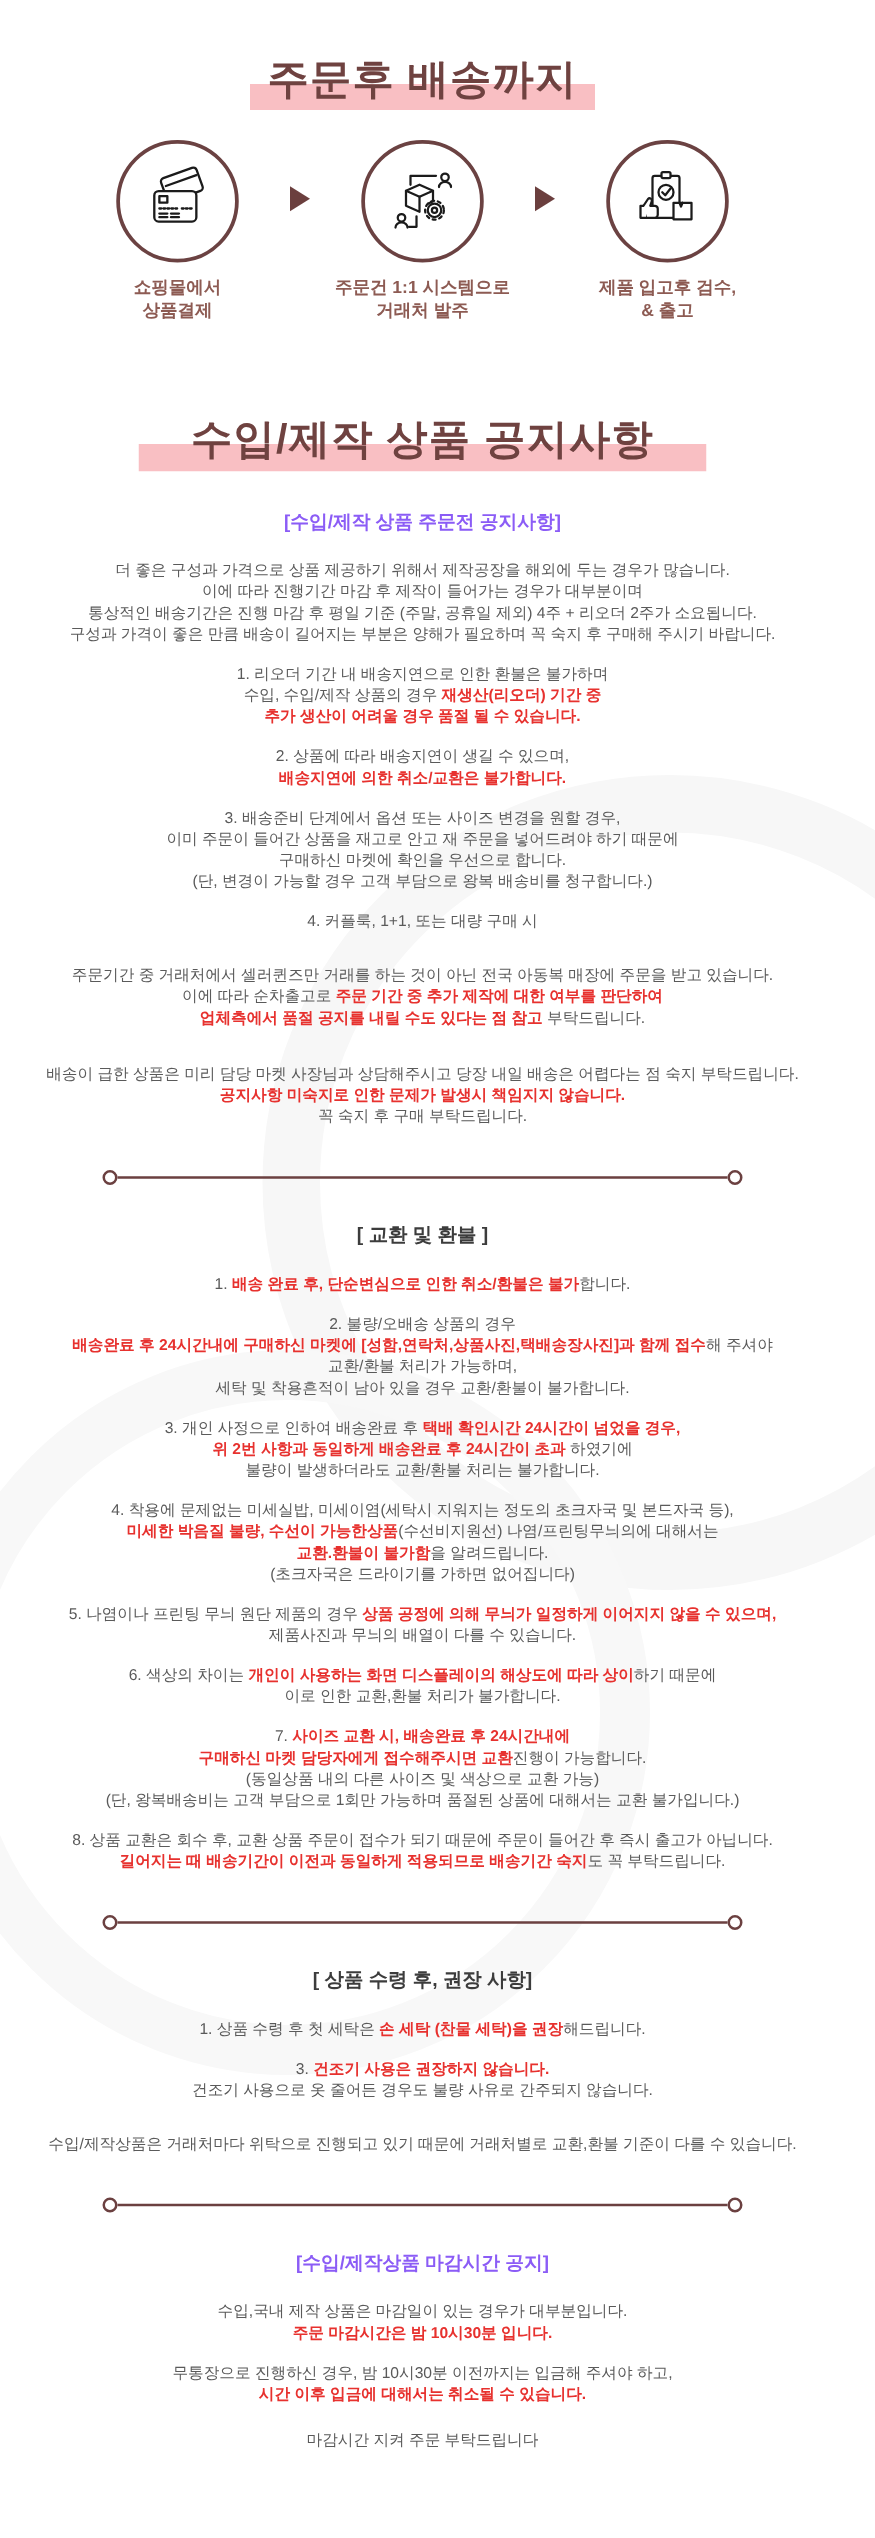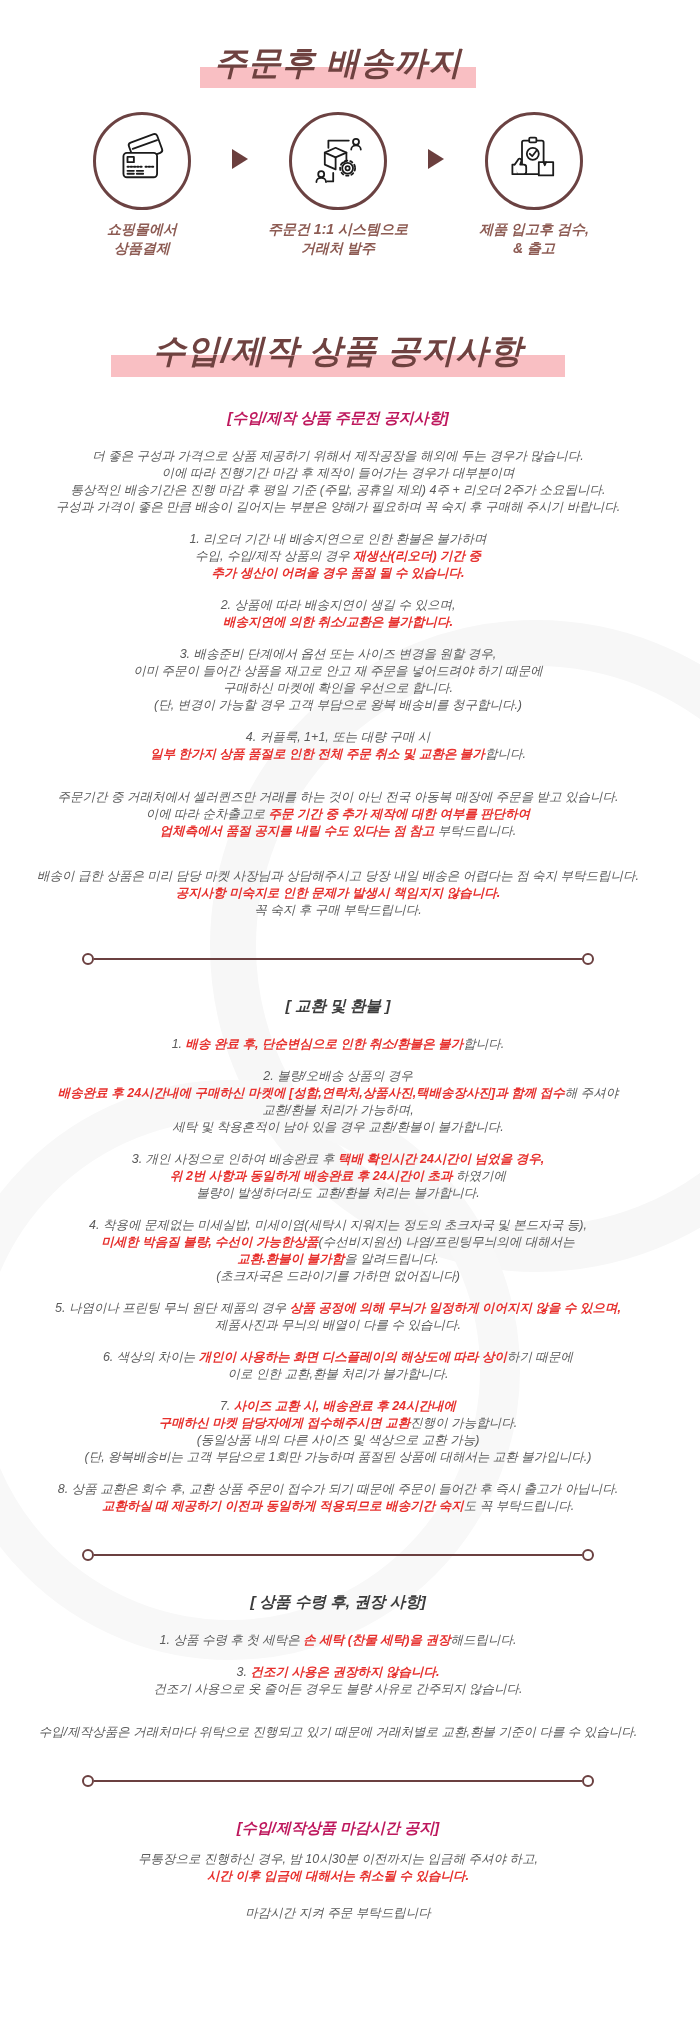--- a/index.html
+++ b/index.html
@@ -1,21 +1,21 @@
 <!DOCTYPE html>
 <html lang="ko"><head>
 <meta charset="utf-8">
 <style>
   html,body{margin:0;padding:0;}
   body{
     width:700px;height:2030px;background:#ffffff;
     font-family:"Liberation Sans","DejaVu Sans",sans-serif;
     color:#5a5a5a;position:relative;overflow:hidden;
   }
-  .page{position:relative;width:676px;height:2030px;font-style:italic;}
+  .page{position:relative;width:676px;height:2030px;}
   .watermark{position:absolute;border-radius:50%;z-index:0;pointer-events:none;}
   .wm1{left:210px;top:620px;width:560px;height:560px;border:46px solid #f7f7f7;}
   .wm2{left:-60px;top:1080px;width:500px;height:500px;border:40px solid #f8f8f8;}
   .content{position:relative;z-index:1;text-align:center;padding-top:44px;}
   .title-wrap{text-align:center;}
   .big-title{
     display:inline-block;margin:0;font-size:33px;font-weight:bold;color:#6f4240;
     letter-spacing:1px;line-height:1.15;padding:0 14px 6px;
     background:linear-gradient(transparent 52%, #f9bfc3 52%);
   }
@@ -27,21 +27,21 @@
     width:92px;height:92px;border:3px solid #6b4242;border-radius:50%;
     background:#fff;display:flex;align-items:center;justify-content:center;
   }
   .step-label{margin-top:10px;font-size:14px;line-height:19px;color:#8d5b53;font-weight:bold;}
   .arrow{
     width:0;height:0;margin:37px 6px 0 6px;
     border-left:16px solid #6b3f3e;border-top:10px solid transparent;border-bottom:10px solid transparent;
   }
   .notice{width:660px;margin:0 auto;font-size:12.5px;line-height:17px;}
   .sec-header{margin-top:32px;font-weight:bold;font-size:15px;}
-  .sec-header.brown{color:#be185d;}
+  .sec-header.brown{color:#8b5cf6;}
   .sec-header.dark{color:#3c3c3c;font-size:15.5px;}
   .para{margin-top:15px;}
   .line{white-space:nowrap;}
   .gray{color:#5a5a5a;margin-top:36px;}
   .red{color:#e7312e;font-weight:bold;}
   .divider{
     margin:34px auto 0 auto;width:512px;height:12px;
     display:flex;align-items:center;
   }
   .divider .dot{
@@ -162,21 +162,20 @@
           <div class="line"><span class="red">배송지연에 의한 취소/교환은 불가합니다.</span></div>
         </div>
         <div class="para">
           <div class="line"><span class="gray">3. 배송준비 단계에서 옵션 또는 사이즈 변경을 원할 경우,</span></div>
           <div class="line"><span class="gray">이미 주문이 들어간 상품을 재고로 안고 재 주문을 넣어드려야 하기 때문에</span></div>
           <div class="line"><span class="gray">구매하신 마켓에 확인을 우선으로 합니다.</span></div>
           <div class="line"><span class="gray">(단, 변경이 가능할 경우 고객 부담으로 왕복 배송비를 청구합니다.)</span></div>
         </div>
         <div class="para">
           <div class="line"><span class="gray">4. 커플룩, 1+1, 또는 대량 구매 시</span></div>
-          <div class="line"><span class="red">일부 한가지 상품 품절로 인한 전체 주문 취소 및 교환은 불가</span><span class="gray">합니다.</span></div>
         </div>
         <div class="para" style="margin-top: 26px;">
           <div class="line"><span class="gray">주문기간 중 거래처에서 셀러퀸즈만 거래를 하는 것이 아닌 전국 아동복 매장에 주문을 받고 있습니다.</span></div>
           <div class="line"><span class="gray">이에 따라 순차출고로 </span><span class="red">주문 기간 중 추가 제작에 대한 여부를 판단하여</span></div>
           <div class="line"><span class="red">업체측에서 품절 공지를 내릴 수도 있다는 점 참고</span><span class="gray"> 부탁드립니다.</span></div>
         </div>
         <div class="para" style="margin-top: 28px;">
           <div class="line"><span class="gray">배송이 급한 상품은 미리 담당 마켓 사장님과 상담해주시고 당장 내일 배송은 어렵다는 점 숙지 부탁드립니다.</span></div>
           <div class="line"><span class="red">공지사항 미숙지로 인한 문제가 발생시 책임지지 않습니다.</span></div>
           <div class="line"><span class="gray">꼭 숙지 후 구매 부탁드립니다.</span></div>
@@ -216,21 +215,21 @@
           <div class="line"><span class="gray">이로 인한 교환,환불 처리가 불가합니다.</span></div>
         </div>
         <div class="para">
           <div class="line"><span class="gray">7. </span><span class="red">사이즈 교환 시, 배송완료 후 24시간내에</span></div>
           <div class="line"><span class="red">구매하신 마켓 담당자에게 접수해주시면 교환</span><span class="gray">진행이 가능합니다.</span></div>
           <div class="line"><span class="gray">(동일상품 내의 다른 사이즈 및 색상으로 교환 가능)</span></div>
           <div class="line"><span class="gray">(단, 왕복배송비는 고객 부담으로 1회만 가능하며 품절된 상품에 대해서는 교환 불가입니다.)</span></div>
         </div>
         <div class="para">
           <div class="line"><span class="gray">8. 상품 교환은 회수 후, 교환 상품 주문이 접수가 되기 때문에 주문이 들어간 후 즉시 출고가 아닙니다.</span></div>
-          <div class="line"><span class="red">교환하실 때 제공하기 이전과 동일하게 적용되므로 배송기간 숙지</span><span class="gray">도 꼭 부탁드립니다.</span></div>
+          <div class="line"><span class="red">길어지는 때 배송기간이 이전과 동일하게 적용되므로 배송기간 숙지</span><span class="gray">도 꼭 부탁드립니다.</span></div>
         </div>
         <div class="divider">
           <span class="dot"></span>
           <span class="rule"></span>
           <span class="dot"></span>
         </div>
         <div class="sec-header dark">[ 상품 수령 후, 권장 사항]</div>
         <div class="para" style="margin-top: 22px;">
           <div class="line"><span class="gray">1. 상품 수령 후 첫 세탁은 </span><span class="red">손 세탁 (찬물 세탁)을 권장</span><span class="gray">해드립니다.</span></div>
         </div>
@@ -240,20 +239,24 @@
         </div>
         <div class="para" style="margin-top: 26px;">
           <div class="line"><span class="gray">수입/제작상품은 거래처마다 위탁으로 진행되고 있기 때문에 거래처별로 교환,환불 기준이 다를 수 있습니다.</span></div>
         </div>
         <div class="divider">
           <span class="dot"></span>
           <span class="rule"></span>
           <span class="dot"></span>
         </div>
         <div class="sec-header brown">[수입/제작상품 마감시간 공지]</div>
+        <div class="para" style="margin-top: 22px;">
+          <div class="line"><span class="gray">수입,국내 제작 상품은 마감일이 있는 경우가 대부분입니다.</span></div>
+          <div class="line"><span class="red">주문 마감시간은 밤 10시30분 입니다.</span></div>
+        </div>
         <div class="para">
           <div class="line"><span class="gray">무통장으로 진행하신 경우, 밤 10시30분 이전까지는 입금해 주셔야 하고,</span></div>
           <div class="line"><span class="red">시간 이후 입금에 대해서는 취소될 수 있습니다.</span></div>
         </div>
         <div class="para" style="margin-top: 20px;">
           <div class="line"><span class="gray">마감시간 지켜 주문 부탁드립니다</span></div>
         </div>
       </div>
   </div>
 </div>

